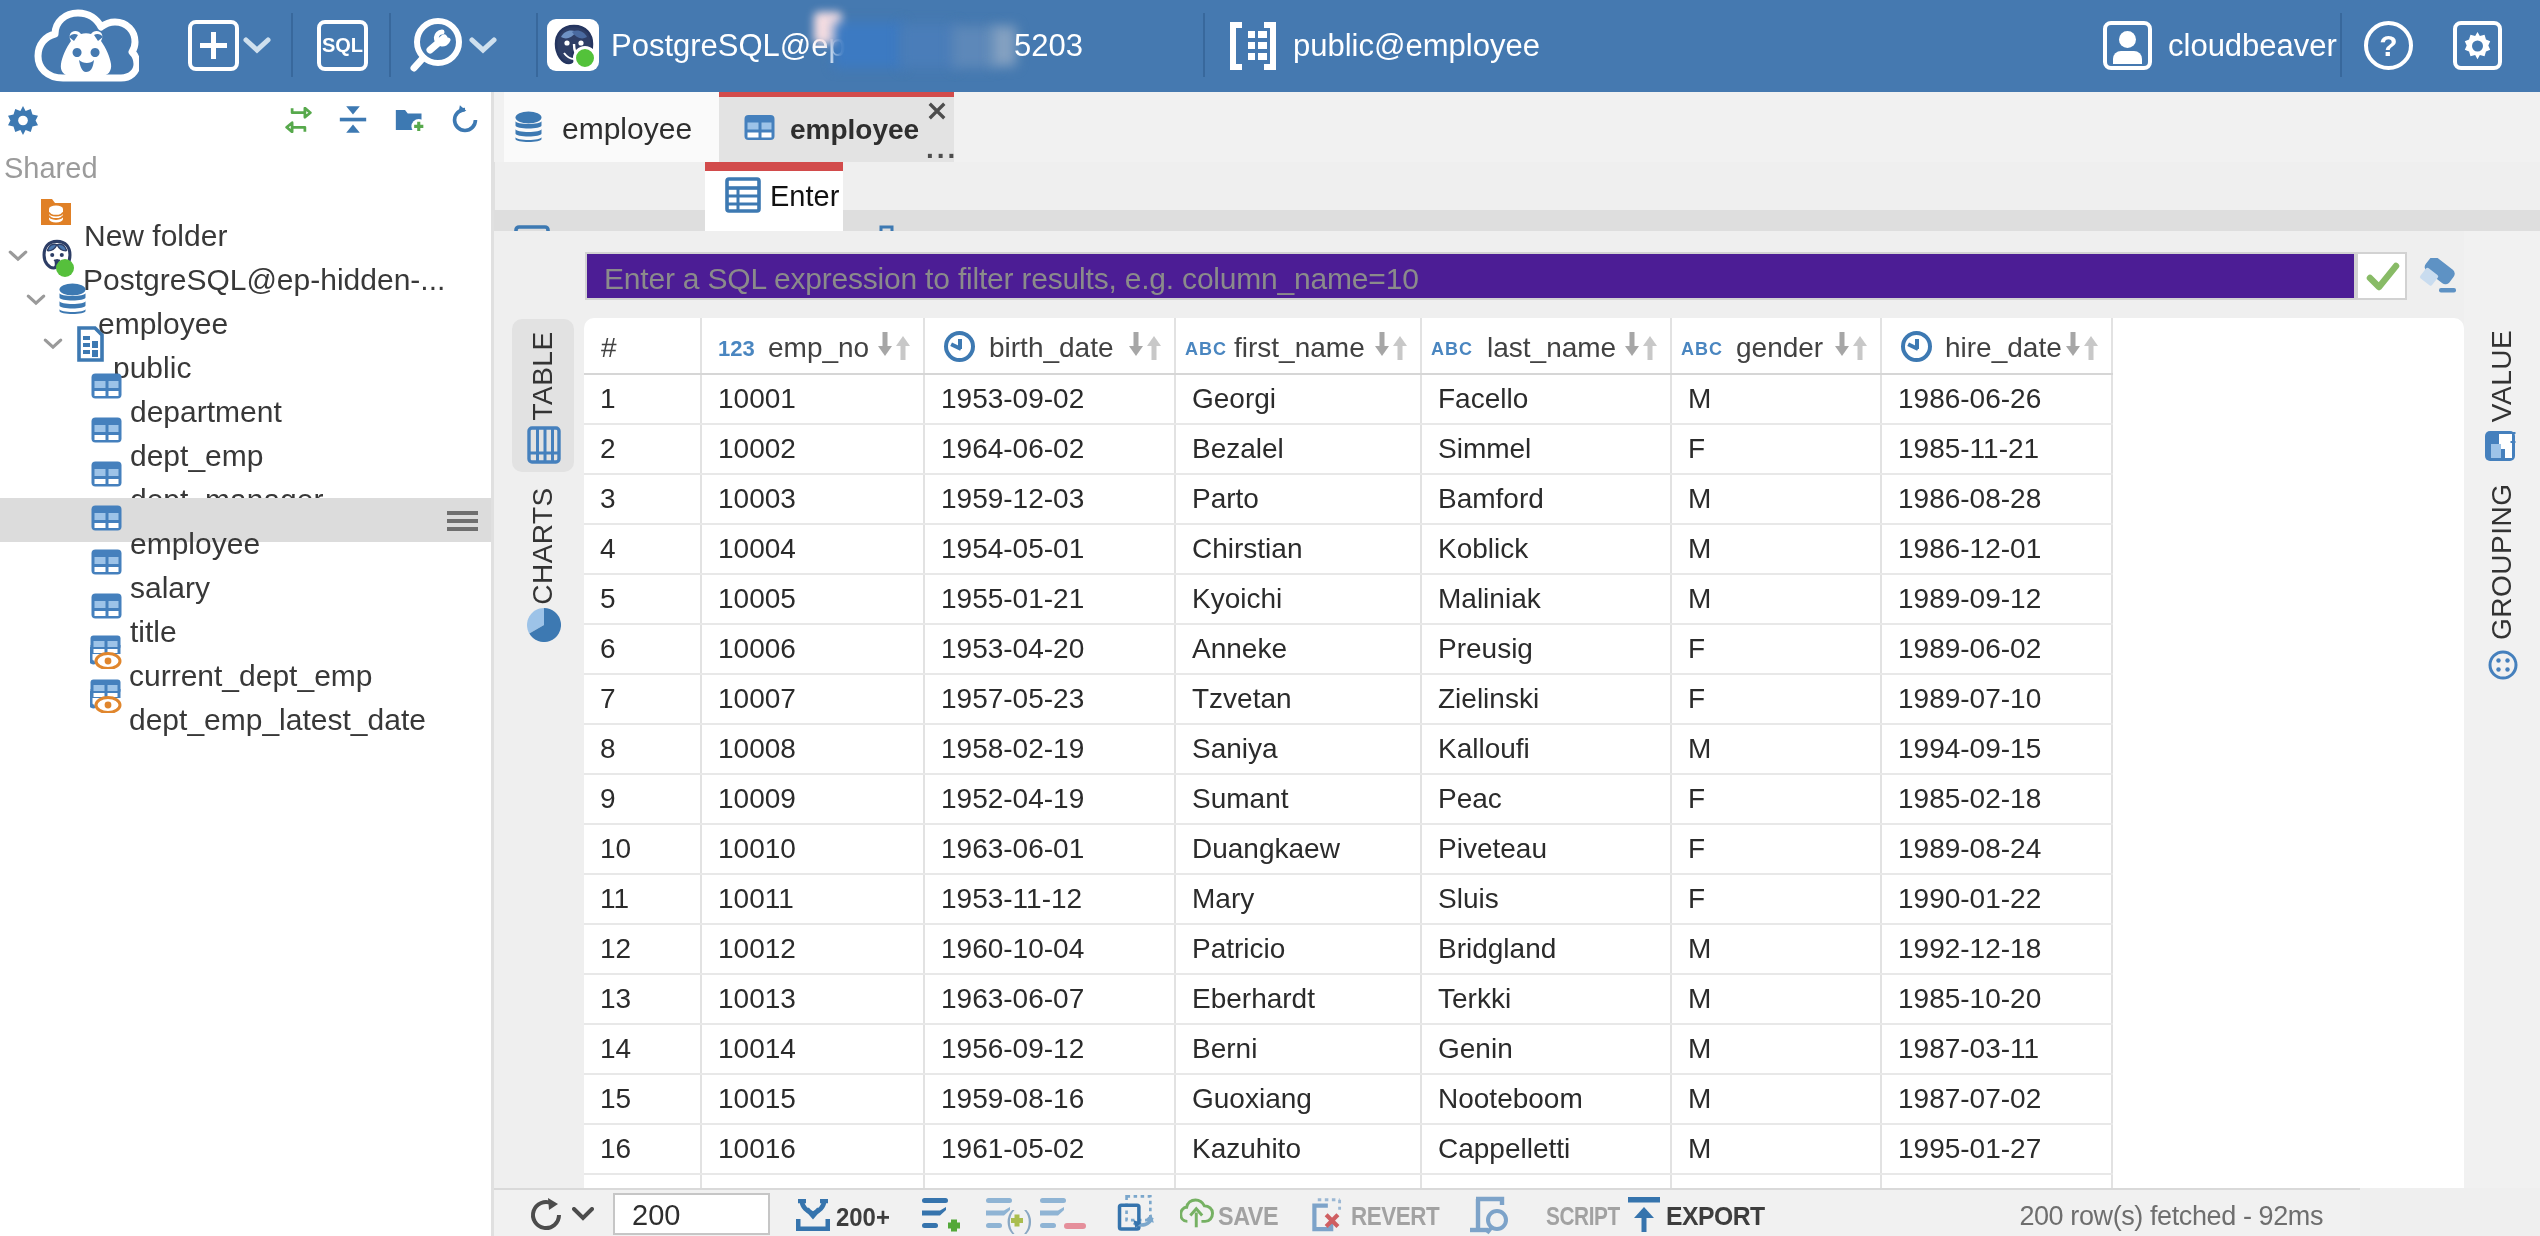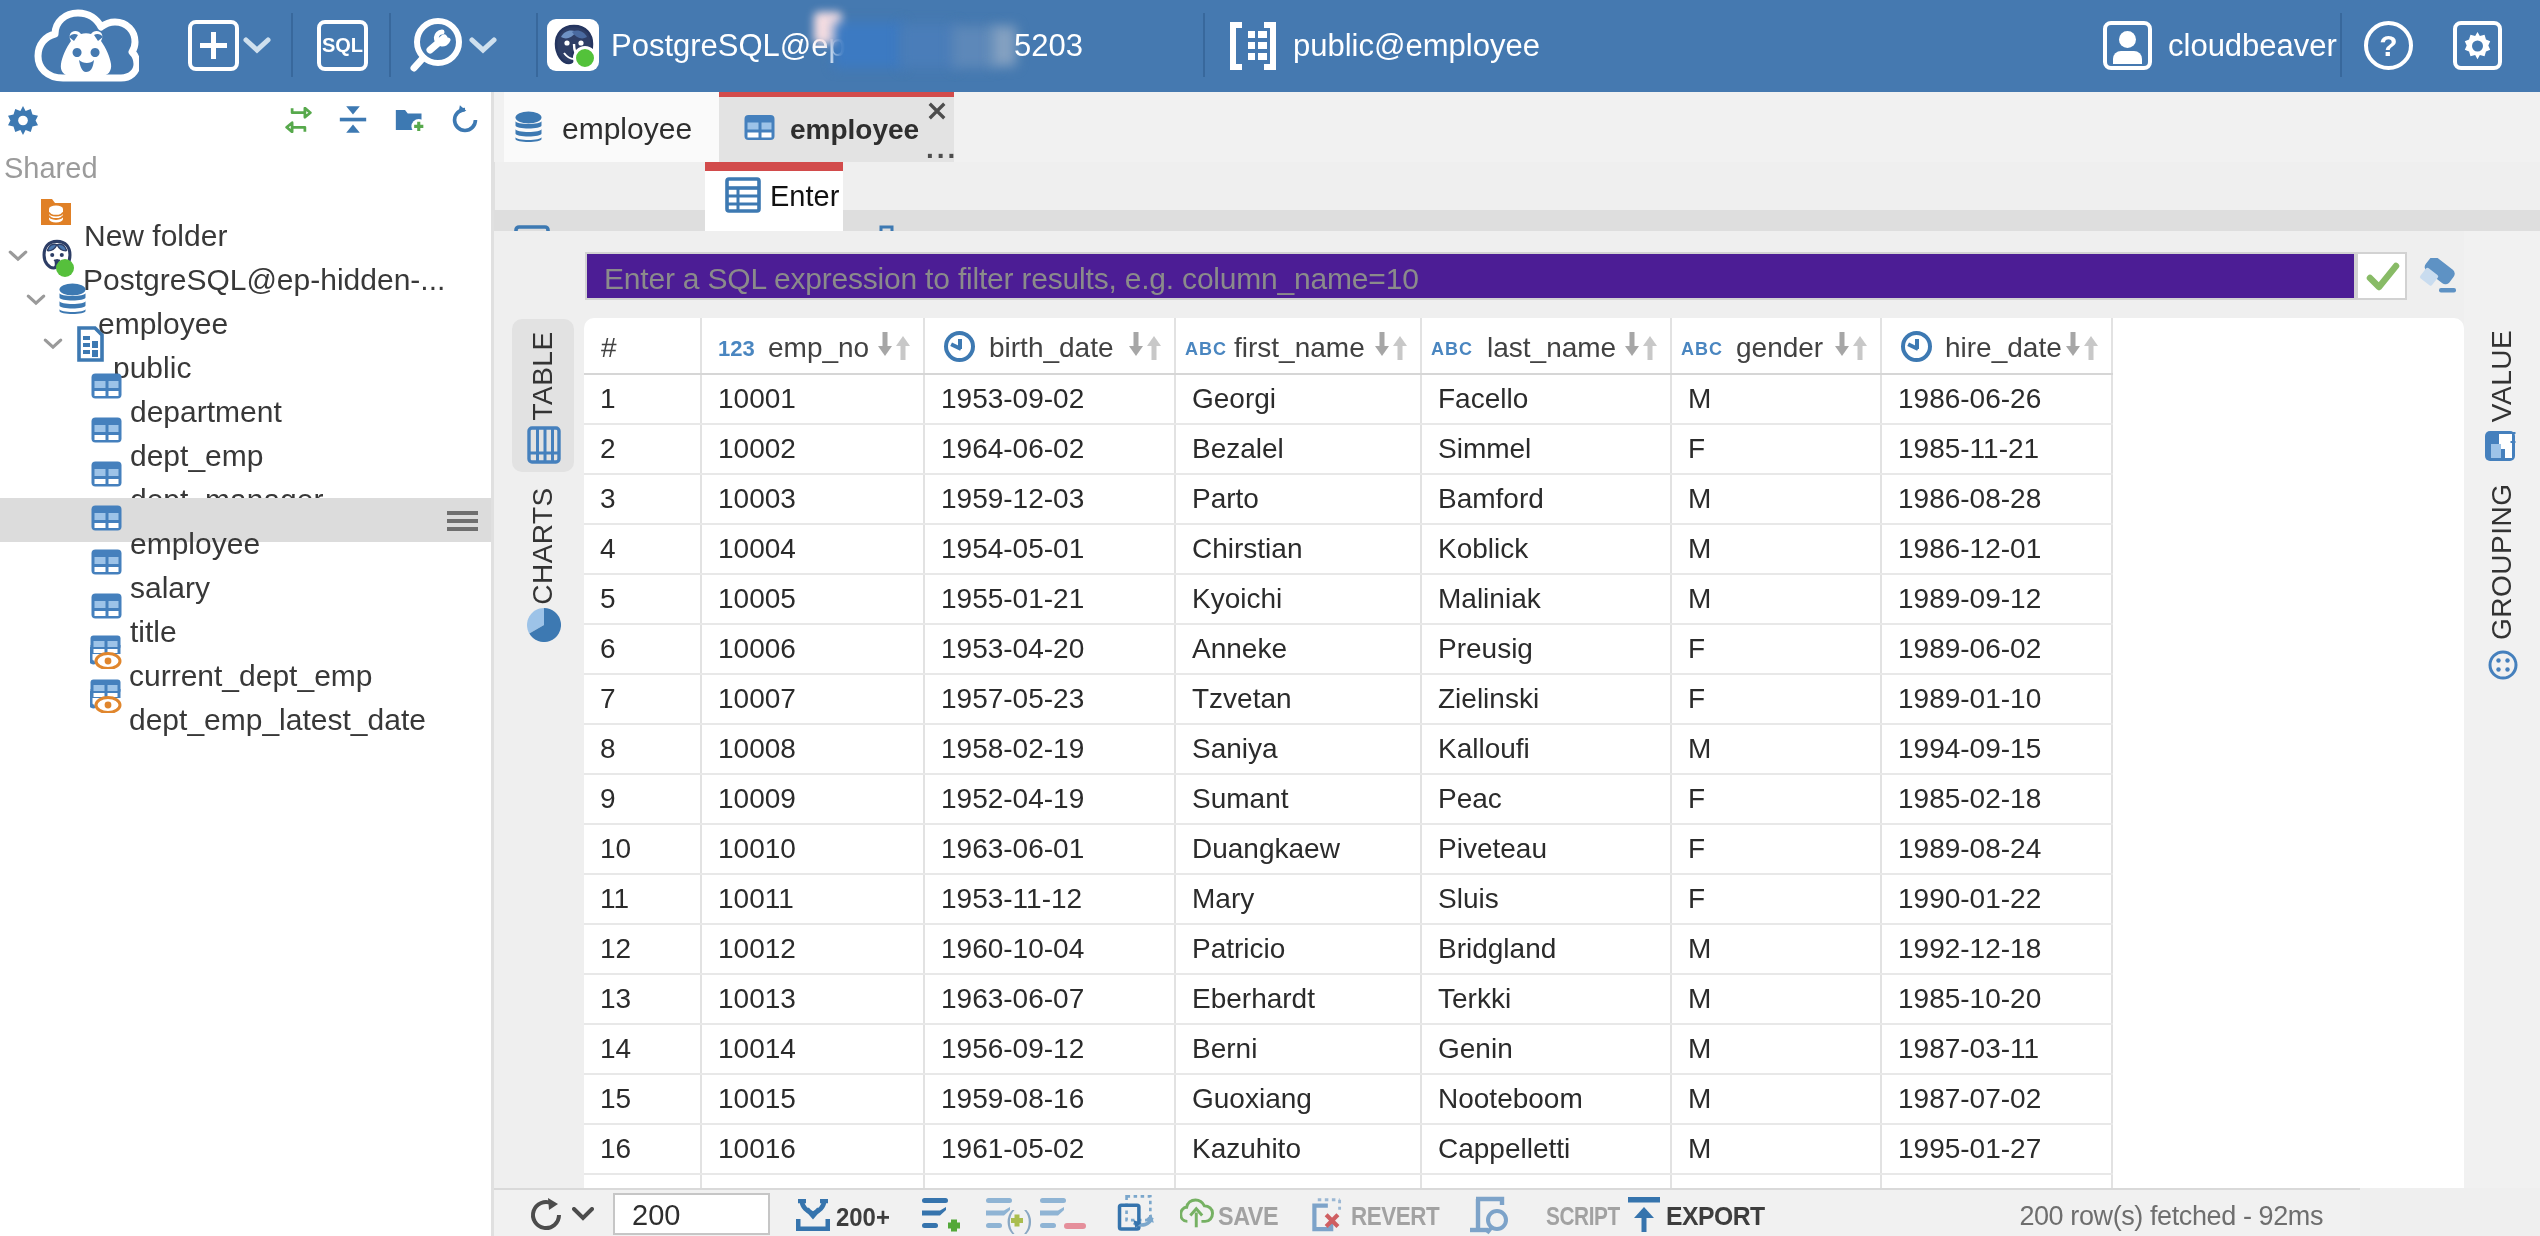--- a/index.html
+++ b/index.html
@@ -544,21 +544,21 @@
           <td>1989-06-02</td>
           <td class="nob"></td>
         </tr>
 <tr>
           <td>7</td>
           <td>10007</td>
           <td>1957-05-23</td>
           <td>Tzvetan</td>
           <td>Zielinski</td>
           <td>F</td>
-          <td>1989-01-10</td>
+          <td>1989-07-10</td>
           <td class="nob"></td>
         </tr>
 <tr>
           <td>8</td>
           <td>10008</td>
           <td>1958-02-19</td>
           <td>Saniya</td>
           <td>Kalloufi</td>
           <td>M</td>
           <td>1994-09-15</td>

